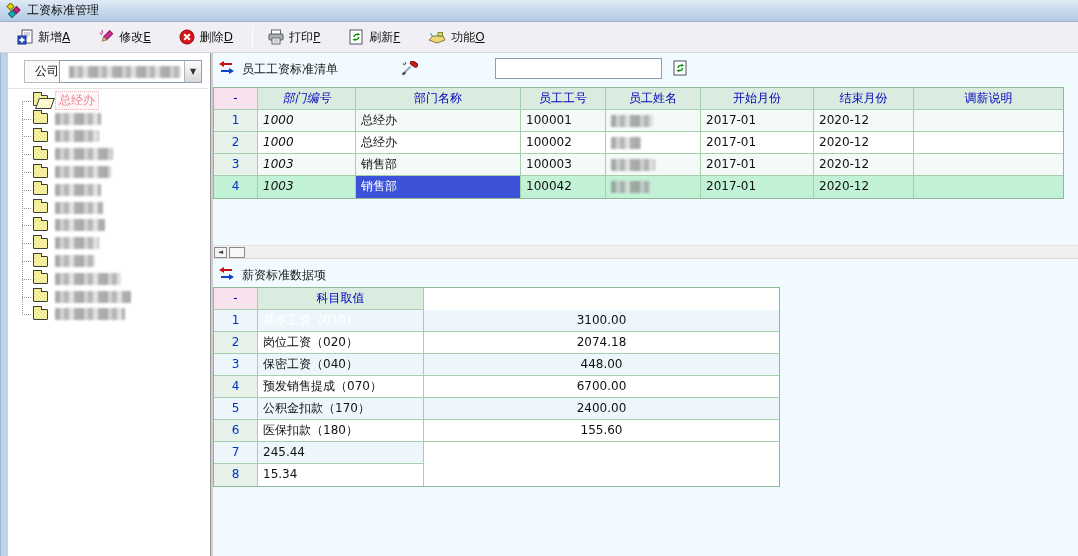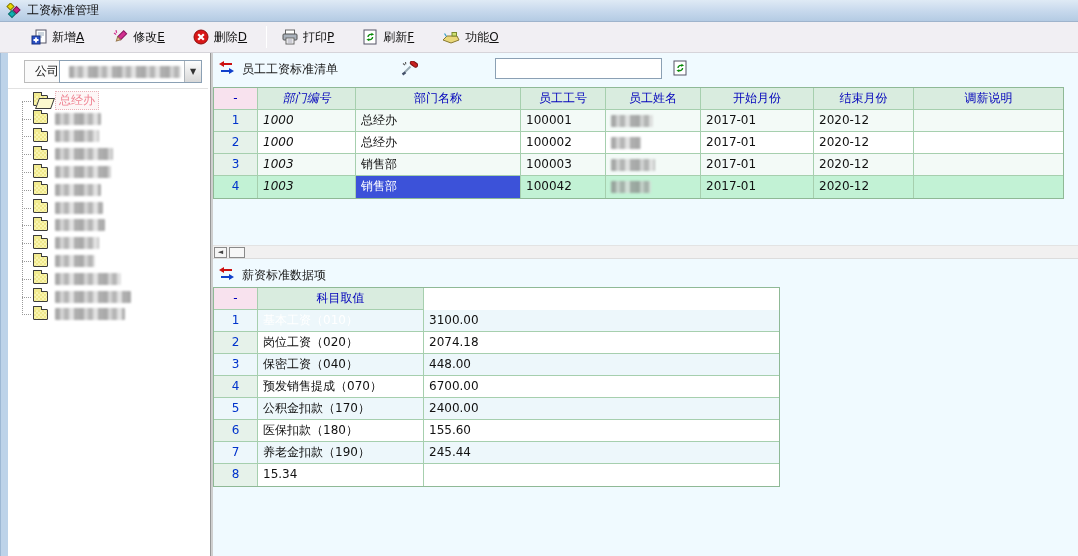--- a/index.html
+++ b/index.html
@@ -8,21 +8,21 @@
   body { position:relative; }
 
   
   #titlebar { position:absolute; left:0; top:0; width:1078px; height:22px;
     background:linear-gradient(180deg,#dfeaf5 0%,#c6d8ec 55%,#b4cbe3 100%);
     border-bottom:1px solid #9fb4cc; display:flex; align-items:center; padding-left:6px; gap:5px; }
   #titlebar .title { color:#101010; }
 
   
   #toolbar { position:absolute; left:0; top:22px; width:1078px; height:31px;
-    background:#f1eff3; border-bottom:1px solid #d6d4da; display:flex; align-items:center; padding-left:24px; }
+    background:#f1eff3; border-bottom:1px solid #d6d4da; display:flex; align-items:center; padding-left:10px; }
   .tb { display:flex; align-items:center; gap:5px; border:1px solid transparent; background:transparent;
     font:12px "DejaVu Sans","Liberation Sans",sans-serif; padding:3px 6px; cursor:default; color:#101010; }
   .tb u { text-decoration:underline; }
   .tbsep { width:1px; height:22px; background:#b9b9bf; border-right:1px solid #fff; margin:0 8px 0 12px; }
   .mt { margin-left:14px; }
 
   
   #left-strip { position:absolute; left:0; top:53px; width:8px; height:503px;
     background:linear-gradient(90deg,#9db8d4 0 1px,#bdd3e9 1px 100%); }
   #left-panel { position:absolute; left:8px; top:53px; width:202px; height:503px; background:#fff; }
@@ -84,21 +84,21 @@
   #emp-table .cell:nth-child(2){width:98px;font-style:italic;}
   #emp-table .cell:nth-child(3){width:165px;}
   #emp-table .cell:nth-child(4){width:85px;}
   #emp-table .cell:nth-child(5){width:95px;}
   #emp-table .cell:nth-child(6){width:113px;}
   #emp-table .cell:nth-child(7){width:100px;}
   #emp-table .cell:nth-child(8){width:149px;border-right:none;}
 
   #sal-table .cell:nth-child(1){width:44px;text-align:center;}
   #sal-table .cell:nth-child(2){width:166px;}
-  #sal-table .cell:nth-child(3){width:355px;text-align:left;border-right:none;}
+  #sal-table .cell:nth-child(3){width:355px;text-align:center;border-right:none;}
   #sal-table .hrow .cell{text-align:center;}
 
   .tbody .trow .cell { background:#fff; }
   .tbody .trow:nth-child(odd) .cell { background:#f3faf7; }
   #sal-table .tbody .trow:nth-child(odd) .cell { background:#edf7fb; }
   .tbody .trow .cell.num { background:var(--num-bg,#e6f2ea); color:var(--num-text,#0033cc); }
   .tbody .trow.selrow .cell { background:var(--sel-row,#c2f2d5); }
   .tbody .trow.selrow .cell.num { background:var(--sel-row,#c2f2d5); }
   .tbody .trow .cell.selcell { background:var(--sel-cell,#3c52d9); color:#fff; }
 
@@ -376,21 +376,20 @@
           <div class="cell">公积金扣款（170）</div>
           <div class="cell">2400.00</div>
         </div>
         <div class="trow">
           <div class="cell num">6</div>
           <div class="cell">医保扣款（180）</div>
           <div class="cell">155.60</div>
         </div>
         <div class="trow">
           <div class="cell num">7</div>
-          <div class="cell">养老金扣款（190）</div>
           <div class="cell">245.44</div>
         </div>
         <div class="trow">
           <div class="cell num">8</div>
           <div class="cell">15.34</div>
         </div>
       </div>
     </div>
 </div>
 

